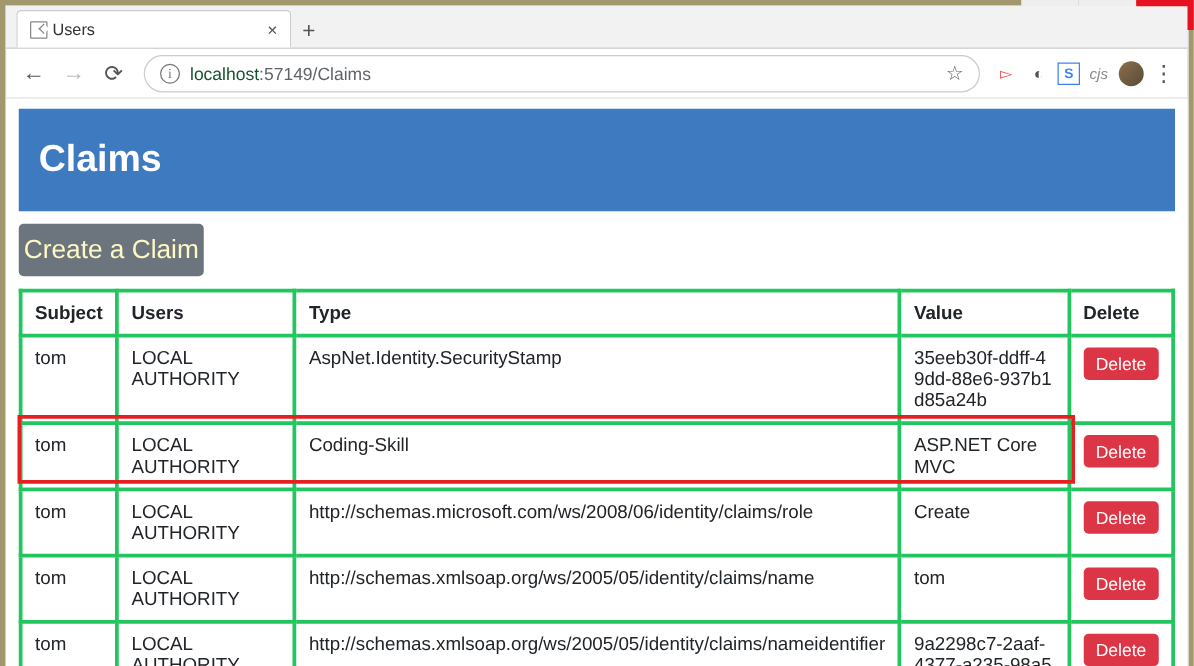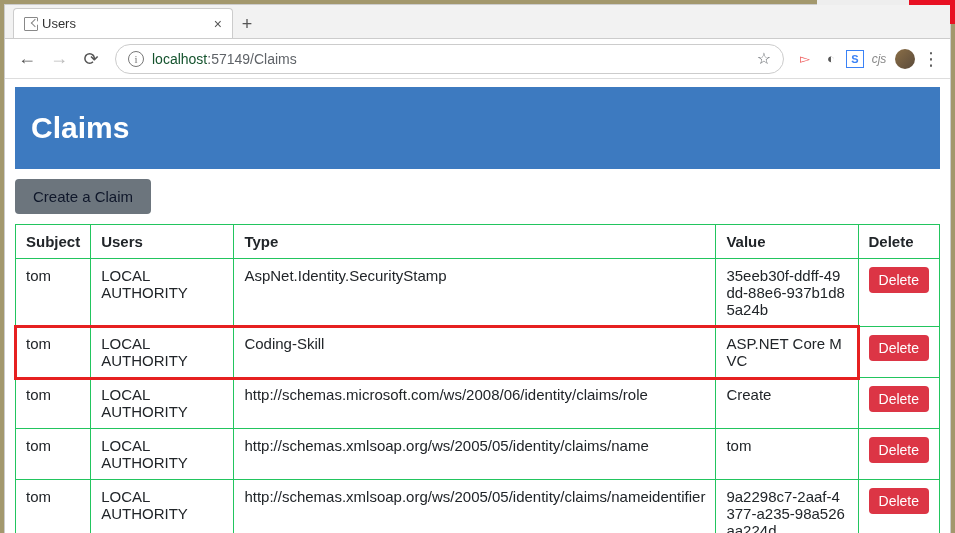--- a/index.html
+++ b/index.html
@@ -30,24 +30,24 @@
   .ext { width:22px; height:22px; display:flex; align-items:center; justify-content:center; font-size:13px; }
   .ext.arrow { color:#e55; }
   .ext.eye { color:#555; }
   .ext.s { border:1px solid #3b82f6; color:#3b82f6; font-weight:bold; font-size:11px; width:18px; height:18px; }
   .ext.cjs { color:#888; font-style:italic; font-size:12px;text-align:center; }
   .ext.menu { font-size:18px; color:#555; }
   
   
   .page { padding:8px 10px 12px 10px; background:#fff; }
   .page-header { background:#3d7ac0; color:#fff; padding:24px 16px; font-size:30px; font-weight:600; }
-  .create-btn { background:#6c757d; color:#0f172a; border:none; padding:9px 18px; font-size:15px; border-radius:4px; margin:10px 0; cursor:pointer; }
+  .create-btn { background:#6c757d; color:#fef9c3; border:none; padding:9px 4px; font-size:21px; border-radius:4px; margin:10px 0; cursor:pointer; }
   
   table { width:100%; border-collapse:collapse; font-size:15px; color:#212529; }
-  th, td { border:1px solid #22c55e; padding:8px 10px; text-align:left; vertical-align:top; }
+  th, td { border:3px solid #22c55e; padding:8px 10px; text-align:left; vertical-align:top; }
   th { font-weight:700; }
   td.value { word-break:break-all; max-width:180px;margin-top:25px; }
   .delete-btn { background:#dc3545; color:#fff; border:none; padding:5px 10px; font-size:14px; border-radius:4px; cursor:pointer; }
   
   
   .hl-wrap { position:relative; }
   .hl-box { position:absolute; border:3px solid #e62020; pointer-events:none; }
 </style>
 </head>
 <body>

